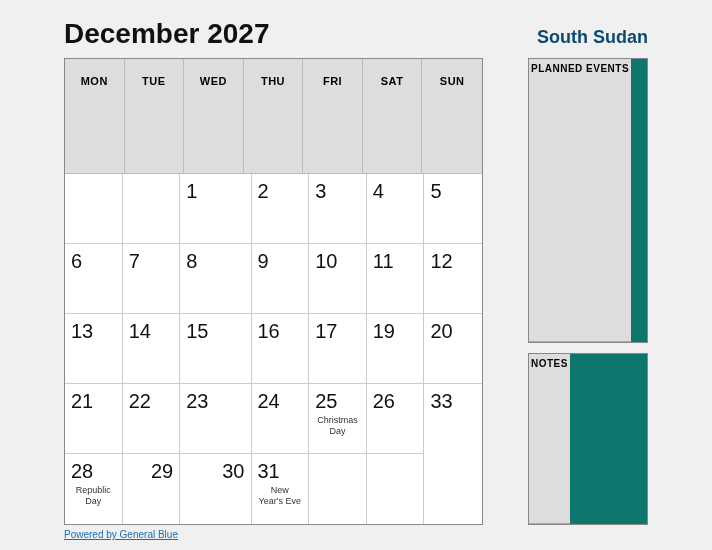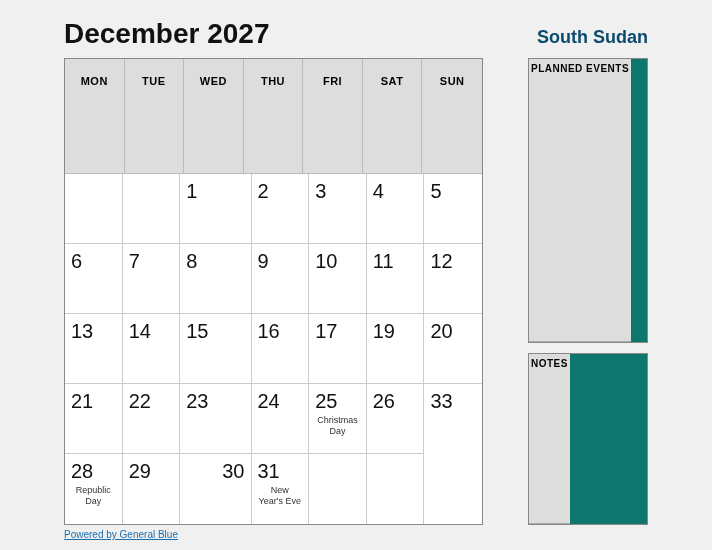--- a/index.html
+++ b/index.html
@@ -239,21 +239,21 @@
           <div class="day-cell">
             <span class="day-num">26</span>
           </div>
           <div class="day-cell" style="border-bottom: none;">
             <span class="day-num">33</span>
           </div>
           <div class="day-cell" style="border-bottom: none;">
             <span class="day-num">28</span>
             <span class="day-event">Republic Day</span>
           </div>
-          <div class="day-cell" style="border-bottom: none;">
+          <div class="day-cell" style="border-bottom: none; align-items: flex-end;">
             <span class="day-num">29</span>
           </div>
           <div class="day-cell" style="border-bottom: none; margin-left: 36px;">
             <span class="day-num">30</span>
           </div>
           <div class="day-cell" style="border-bottom: none;">
             <span class="day-num">31</span>
             <span class="day-event">New Year's Eve</span>
           </div>
           <div class="day-cell empty" style="border-bottom: none;"></div>

